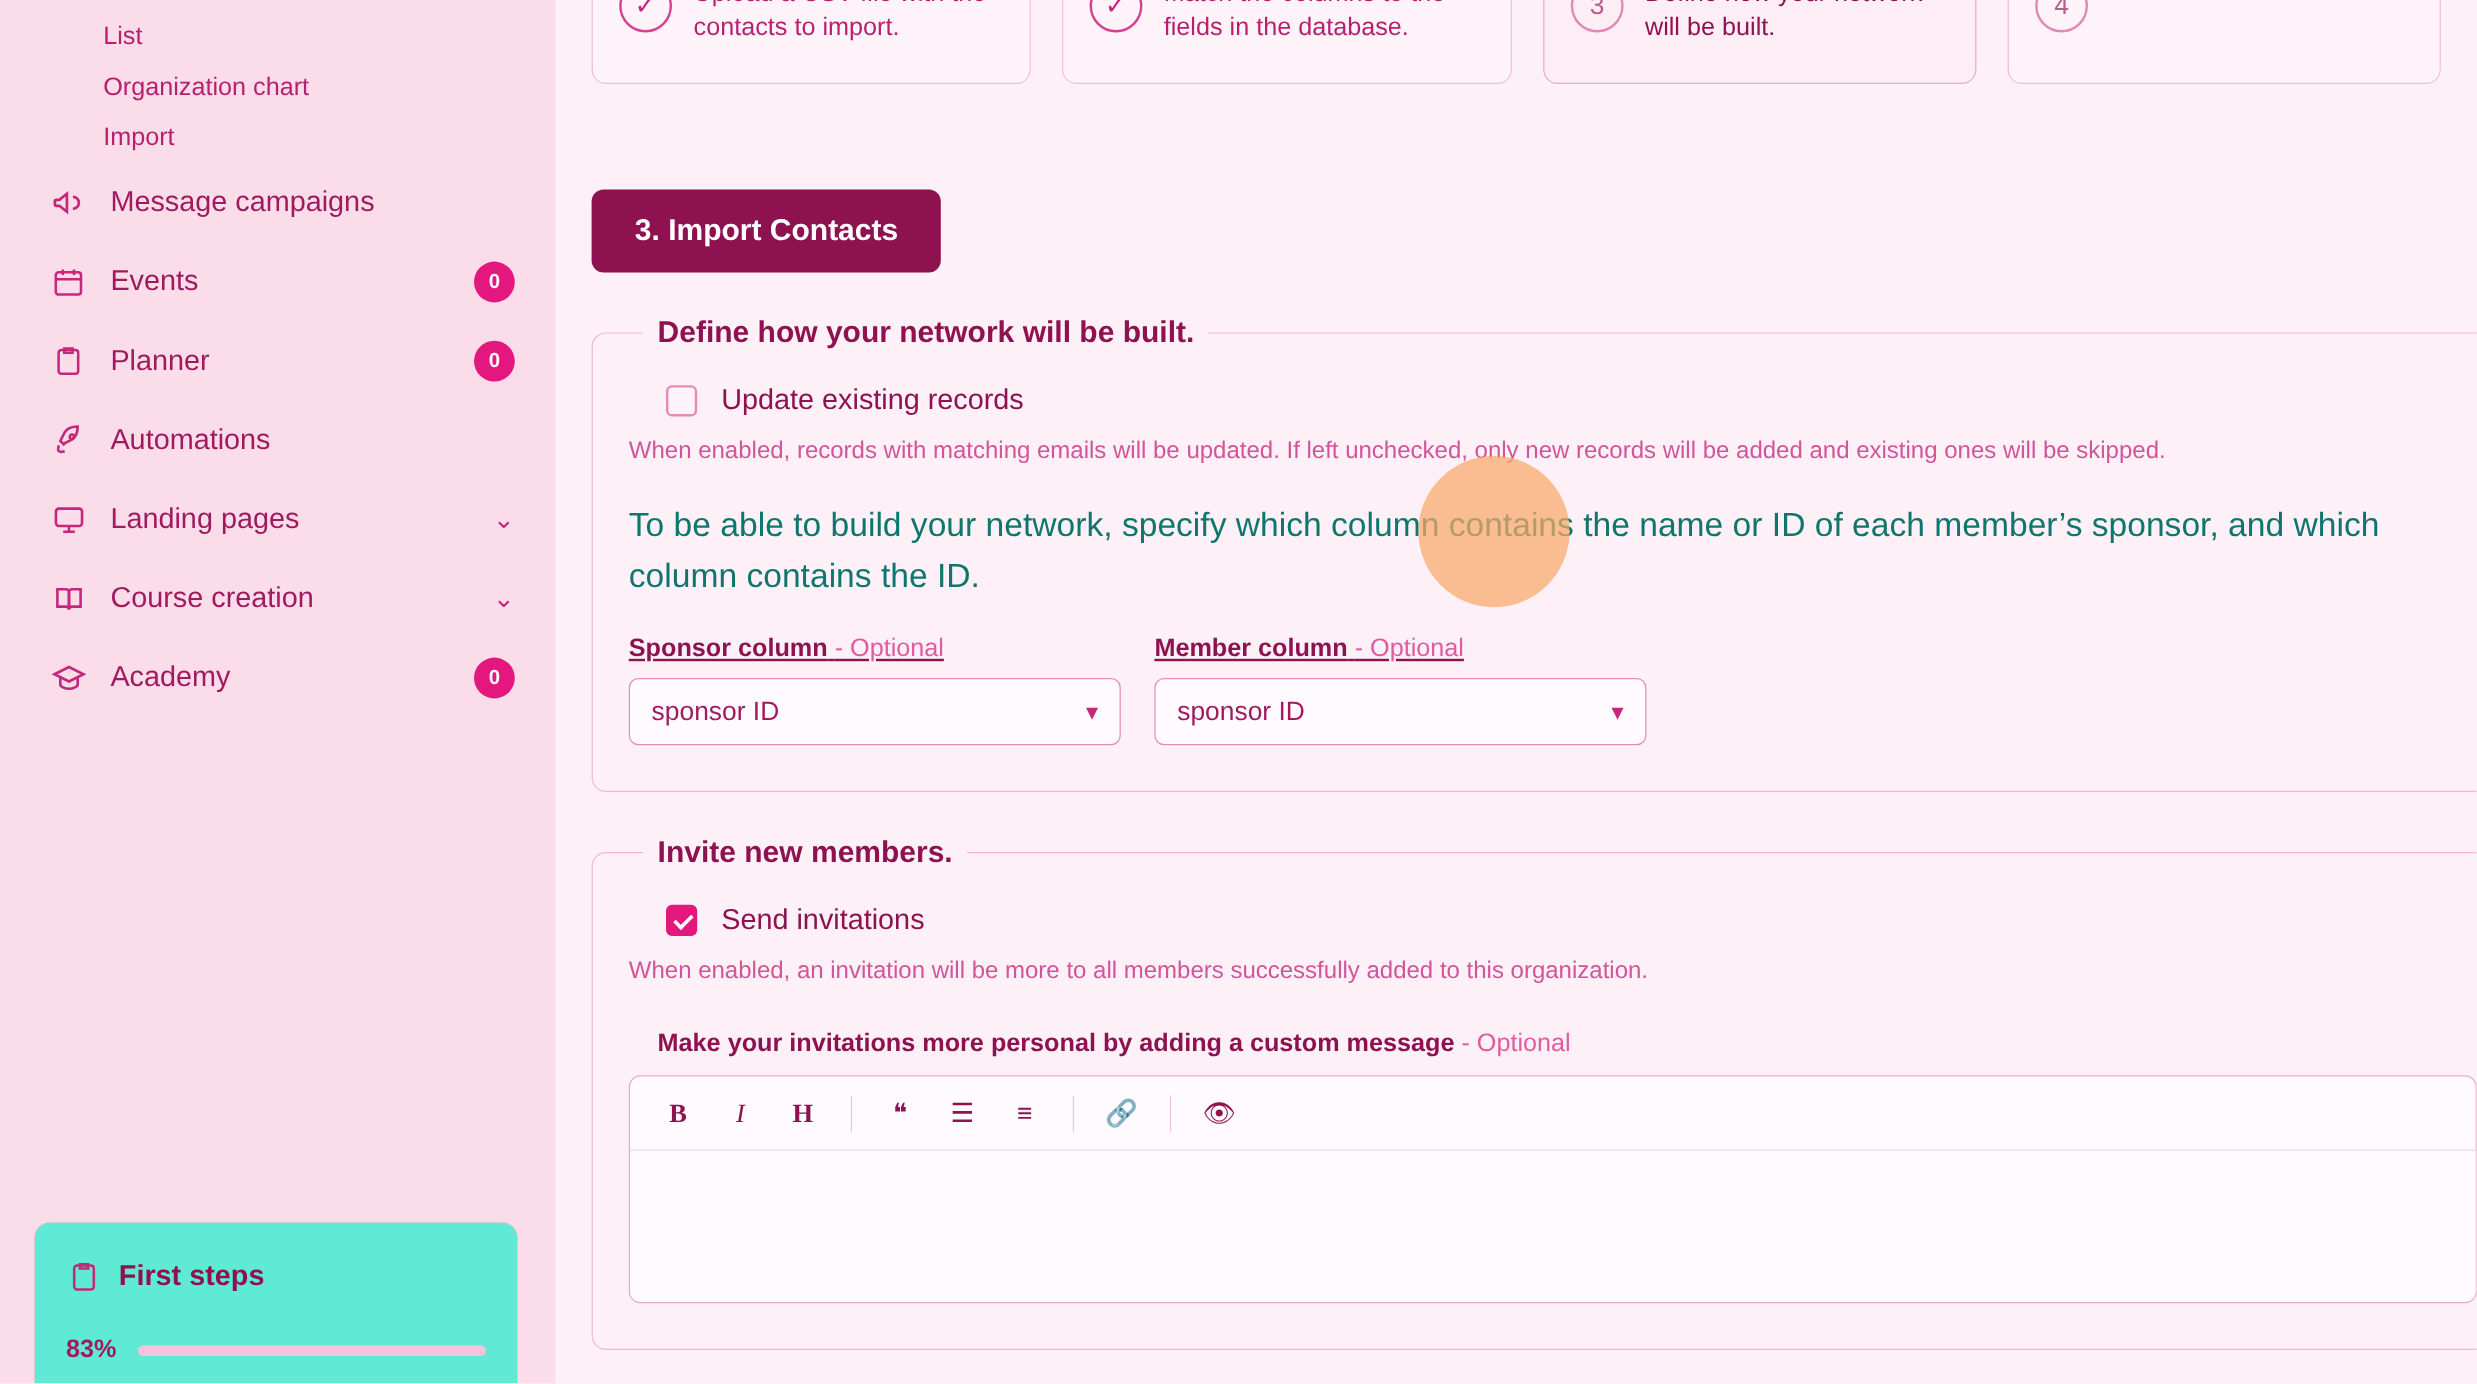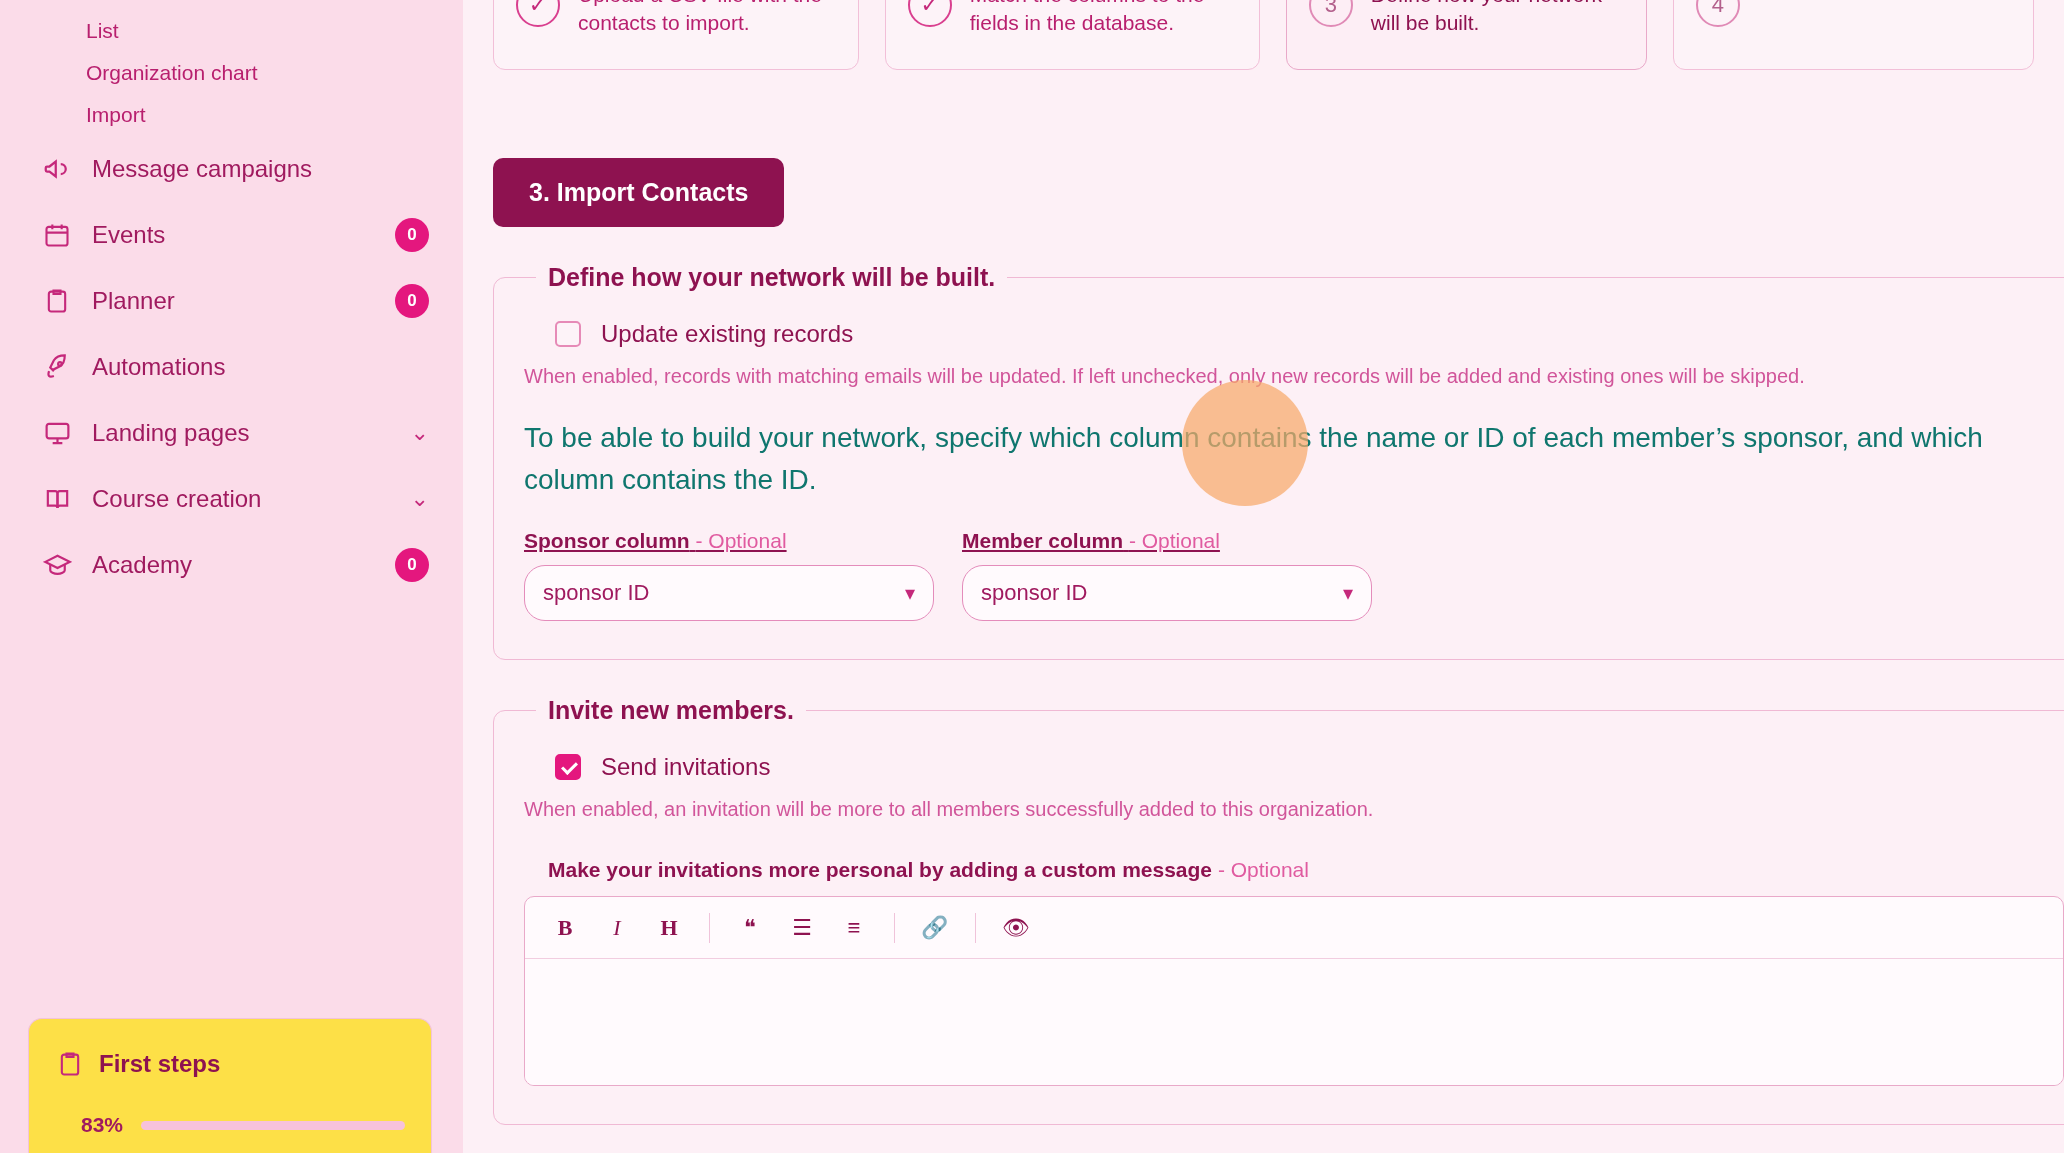--- a/index.html
+++ b/index.html
@@ -70,41 +70,40 @@
     color: #c5287b;
     font-size: 22px;
     line-height: 1;
   }
 
   .first-steps {
     position: absolute;
     left: 28px;
     bottom: 0;
     width: 404px;
-    background: #fde047;
+    background: #5eead4;
     border: 1px solid #f3c3da;
     border-bottom: none;
     border-radius: 14px 14px 0 0;
     padding: 28px 26px 20px 26px;
     height: 135px;
   }
   .fs-head {
     display: flex; align-items: center;
     gap: 14px;
   }
   .fs-title {
     font-size: 24px;
     font-weight: bold;
     color: #8e1250;
   }
   .fs-row {
     display: flex; align-items: center;
     gap: 18px;
     margin-top: 32px;
-    margin-left: 26px;
   }
   .fs-pct {
     font-size: 21px;
     font-weight: bold;
     color: #a01a5f;
   }
   .fs-bar {
     flex: 1;
     height: 9px;
     border-radius: 6px;
@@ -252,21 +251,21 @@
     margin-bottom: 12px;
     text-decoration: underline;
   }
   .field-label .opt {
     color: #e05ba0;
     font-weight: normal;
   }
   .select {
     height: 56px;
     border: 1px solid #e48cbb;
-    border-radius: 21px;
+    border-radius: 8px;
     background: #fffafd;
     display: flex; align-items: center;
     padding: 0 18px;
     font-size: 22px;
     color: #a01a5f;
     cursor: pointer;
     position: relative;
   }
   .select .sel-chev {
     position: absolute;

